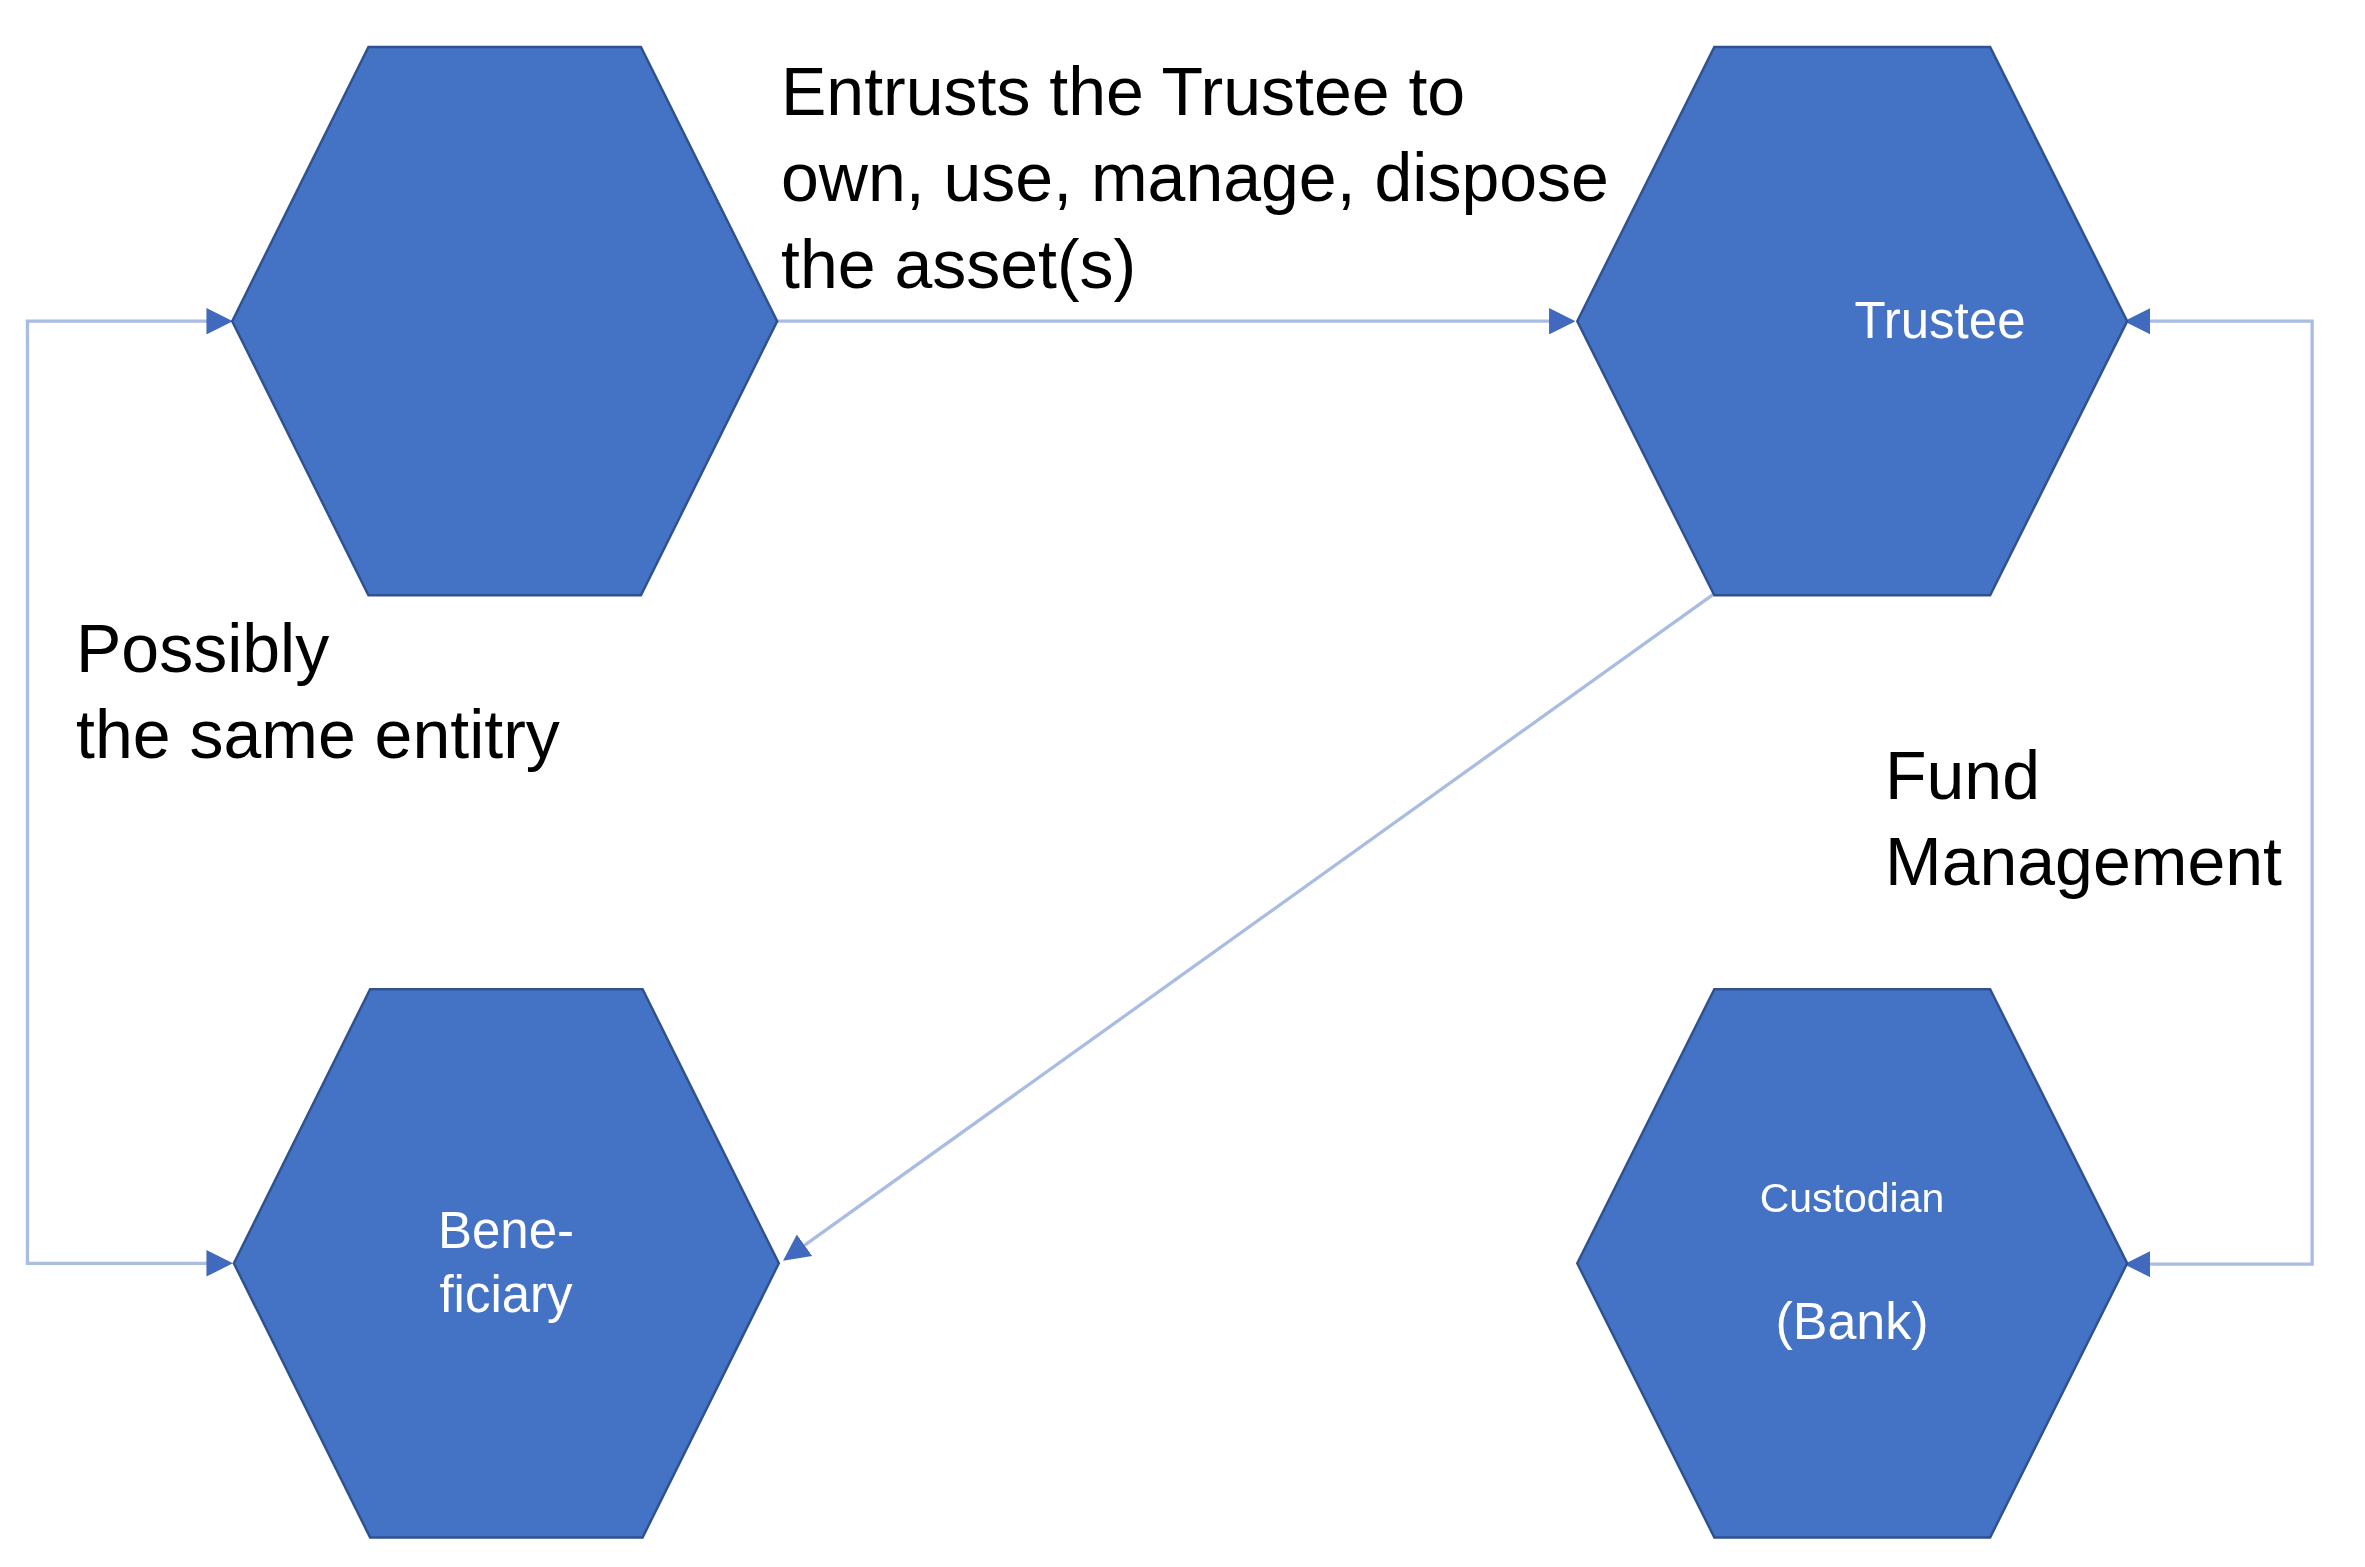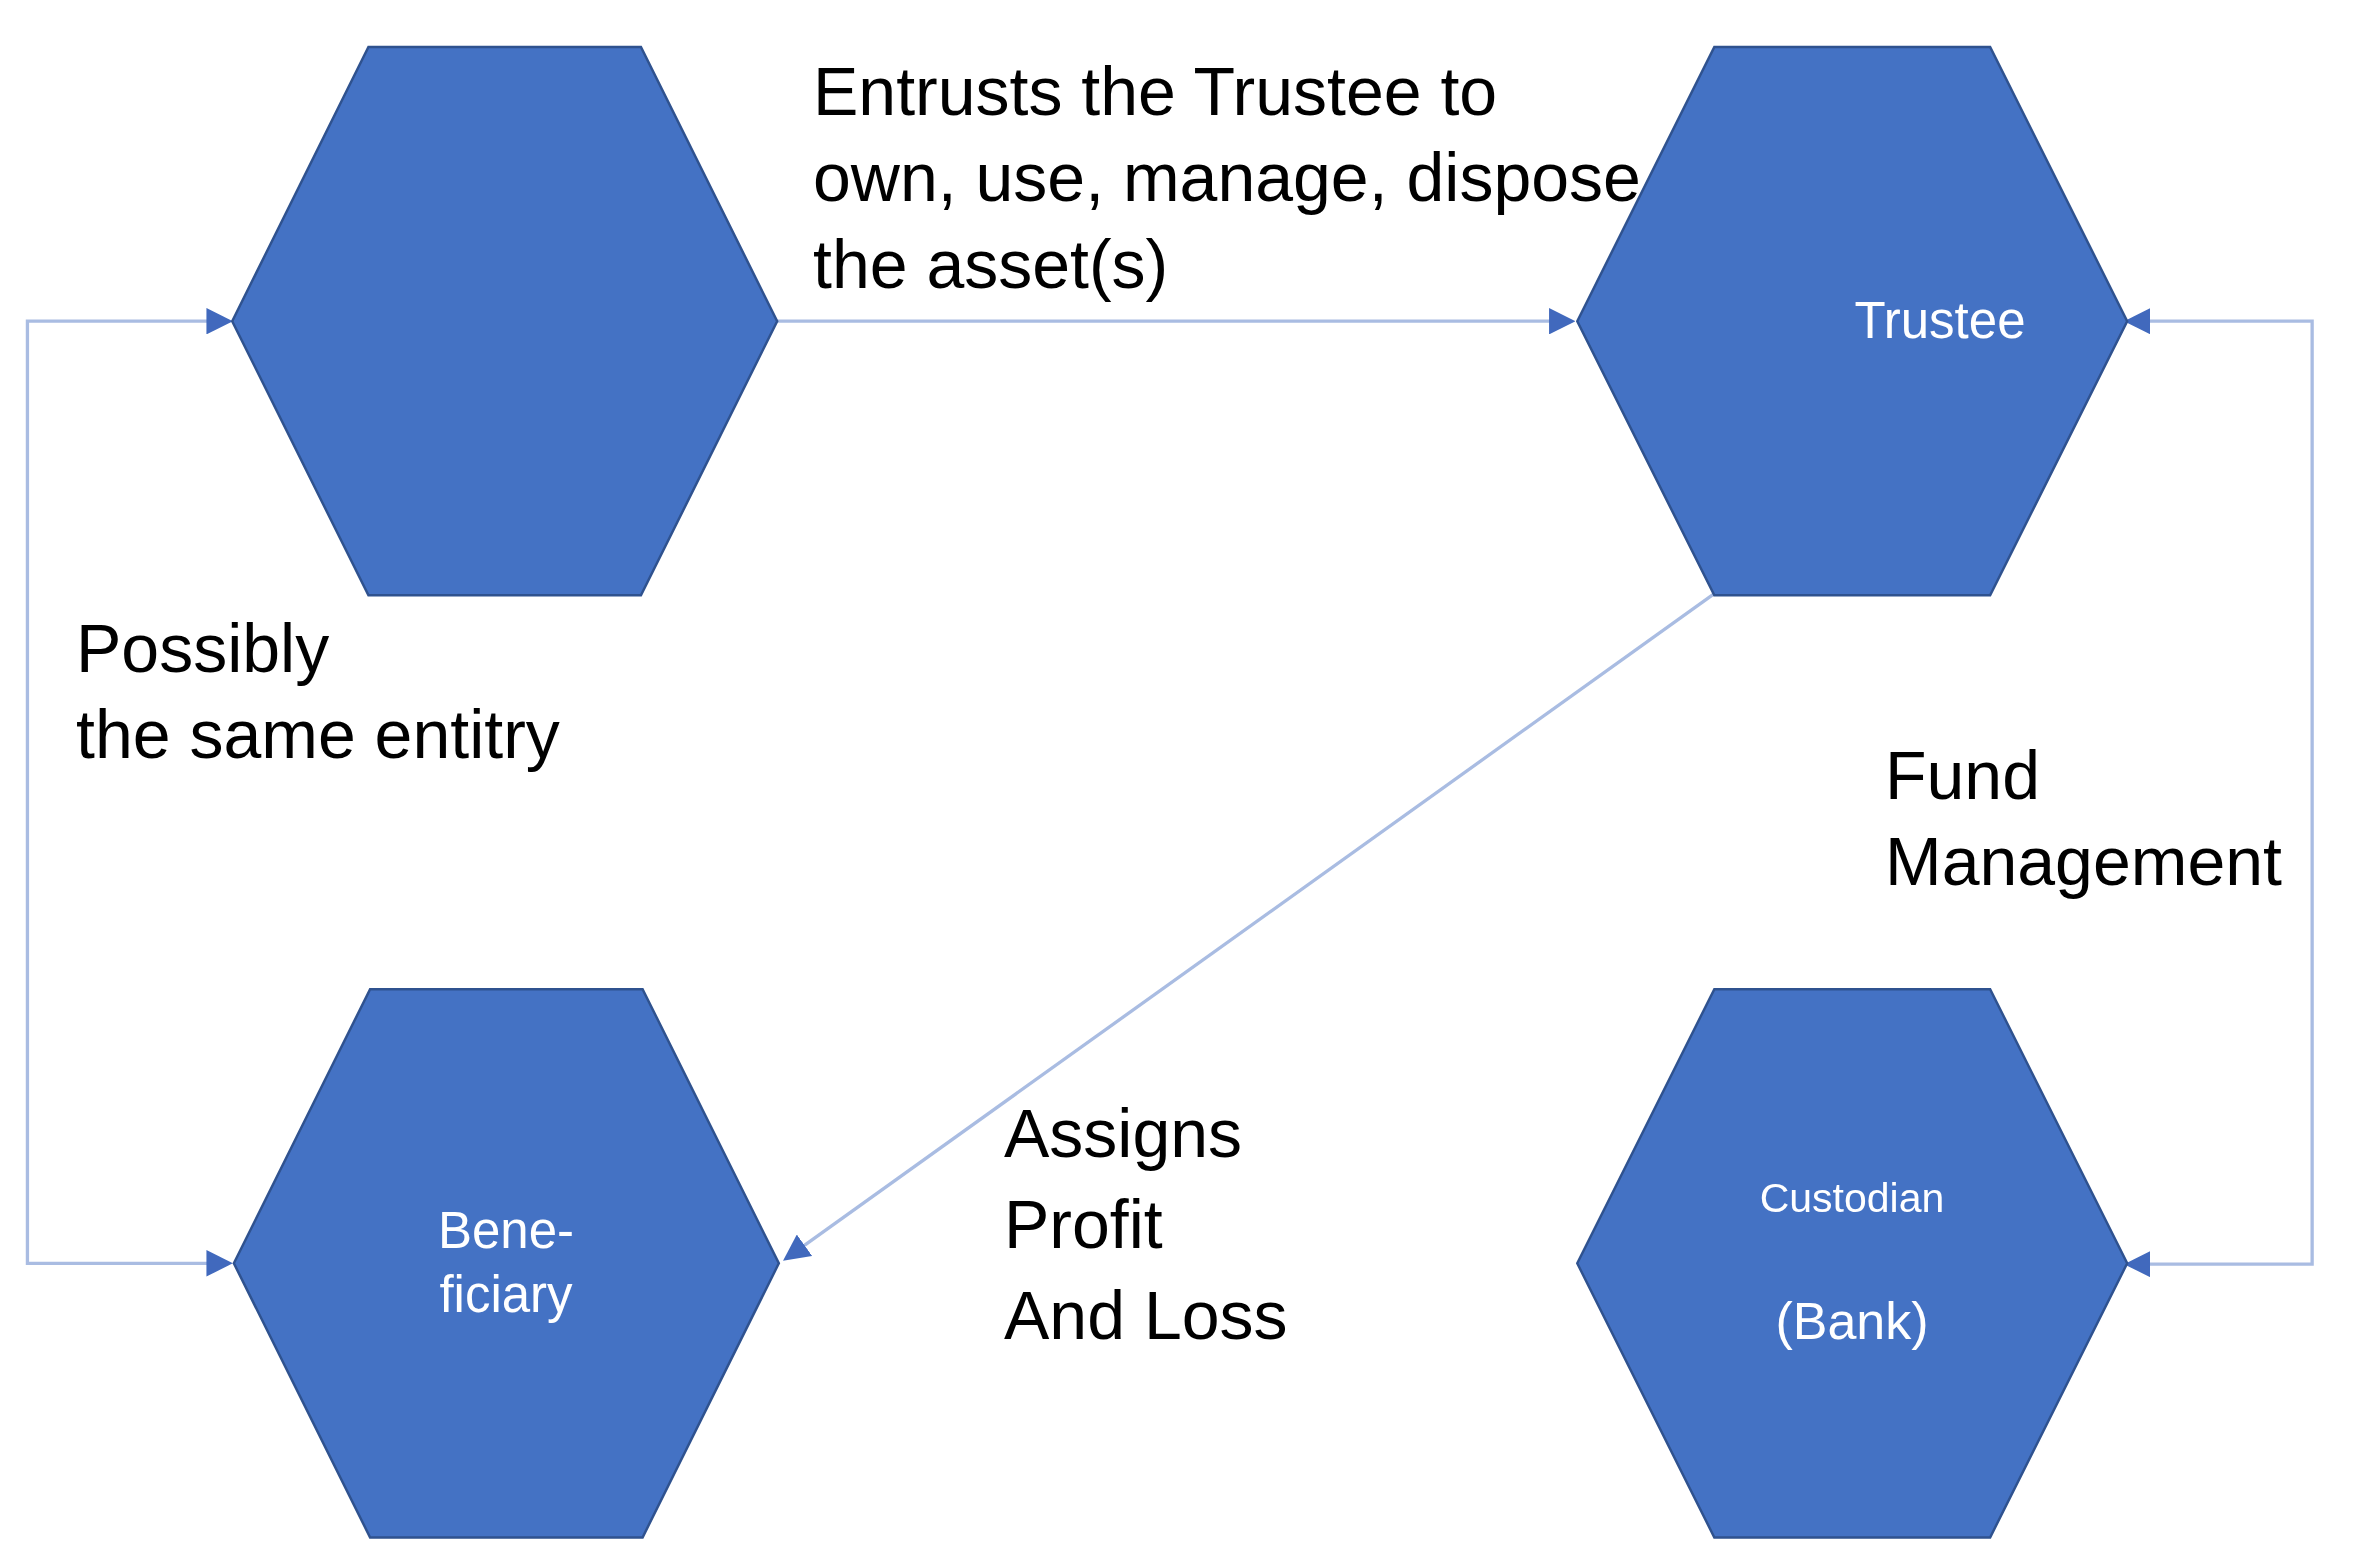--- a/index.html
+++ b/index.html
@@ -70,28 +70,25 @@
   <div class="node-label" style="left:1940px;top:321px;">Trustee</div>
 
   <div class="node-label" style="left:1852px;top:1262px;">
     <span class="small-line">Custodian</span>
     <span class="big-line">(Bank)</span>
   </div>
 
   <div class="node-label" style="left:506px;top:1263px;">Bene-
 ficiary</div>
 
-  <div class="annotation" style="left:781px;top:48px;margin-left:32px;">Entrusts the Trustee to
+  <div class="annotation" style="left:781px;top:48px;">Entrusts the Trustee to
 own, use, manage, dispose
 the asset(s)</div>
 
   <div class="annotation" style="left:1885px;top:732px;">Fund
 Management</div>
 
   <div class="annotation" style="left:76px;top:605px;">Possibly
 the same entitry</div>
 
-  <div class="annotation tall" style="left:1004px;top:1088px;">Assigns
-Profit
-And Loss</div>
 
 </div>
 
 
 </body></html>

